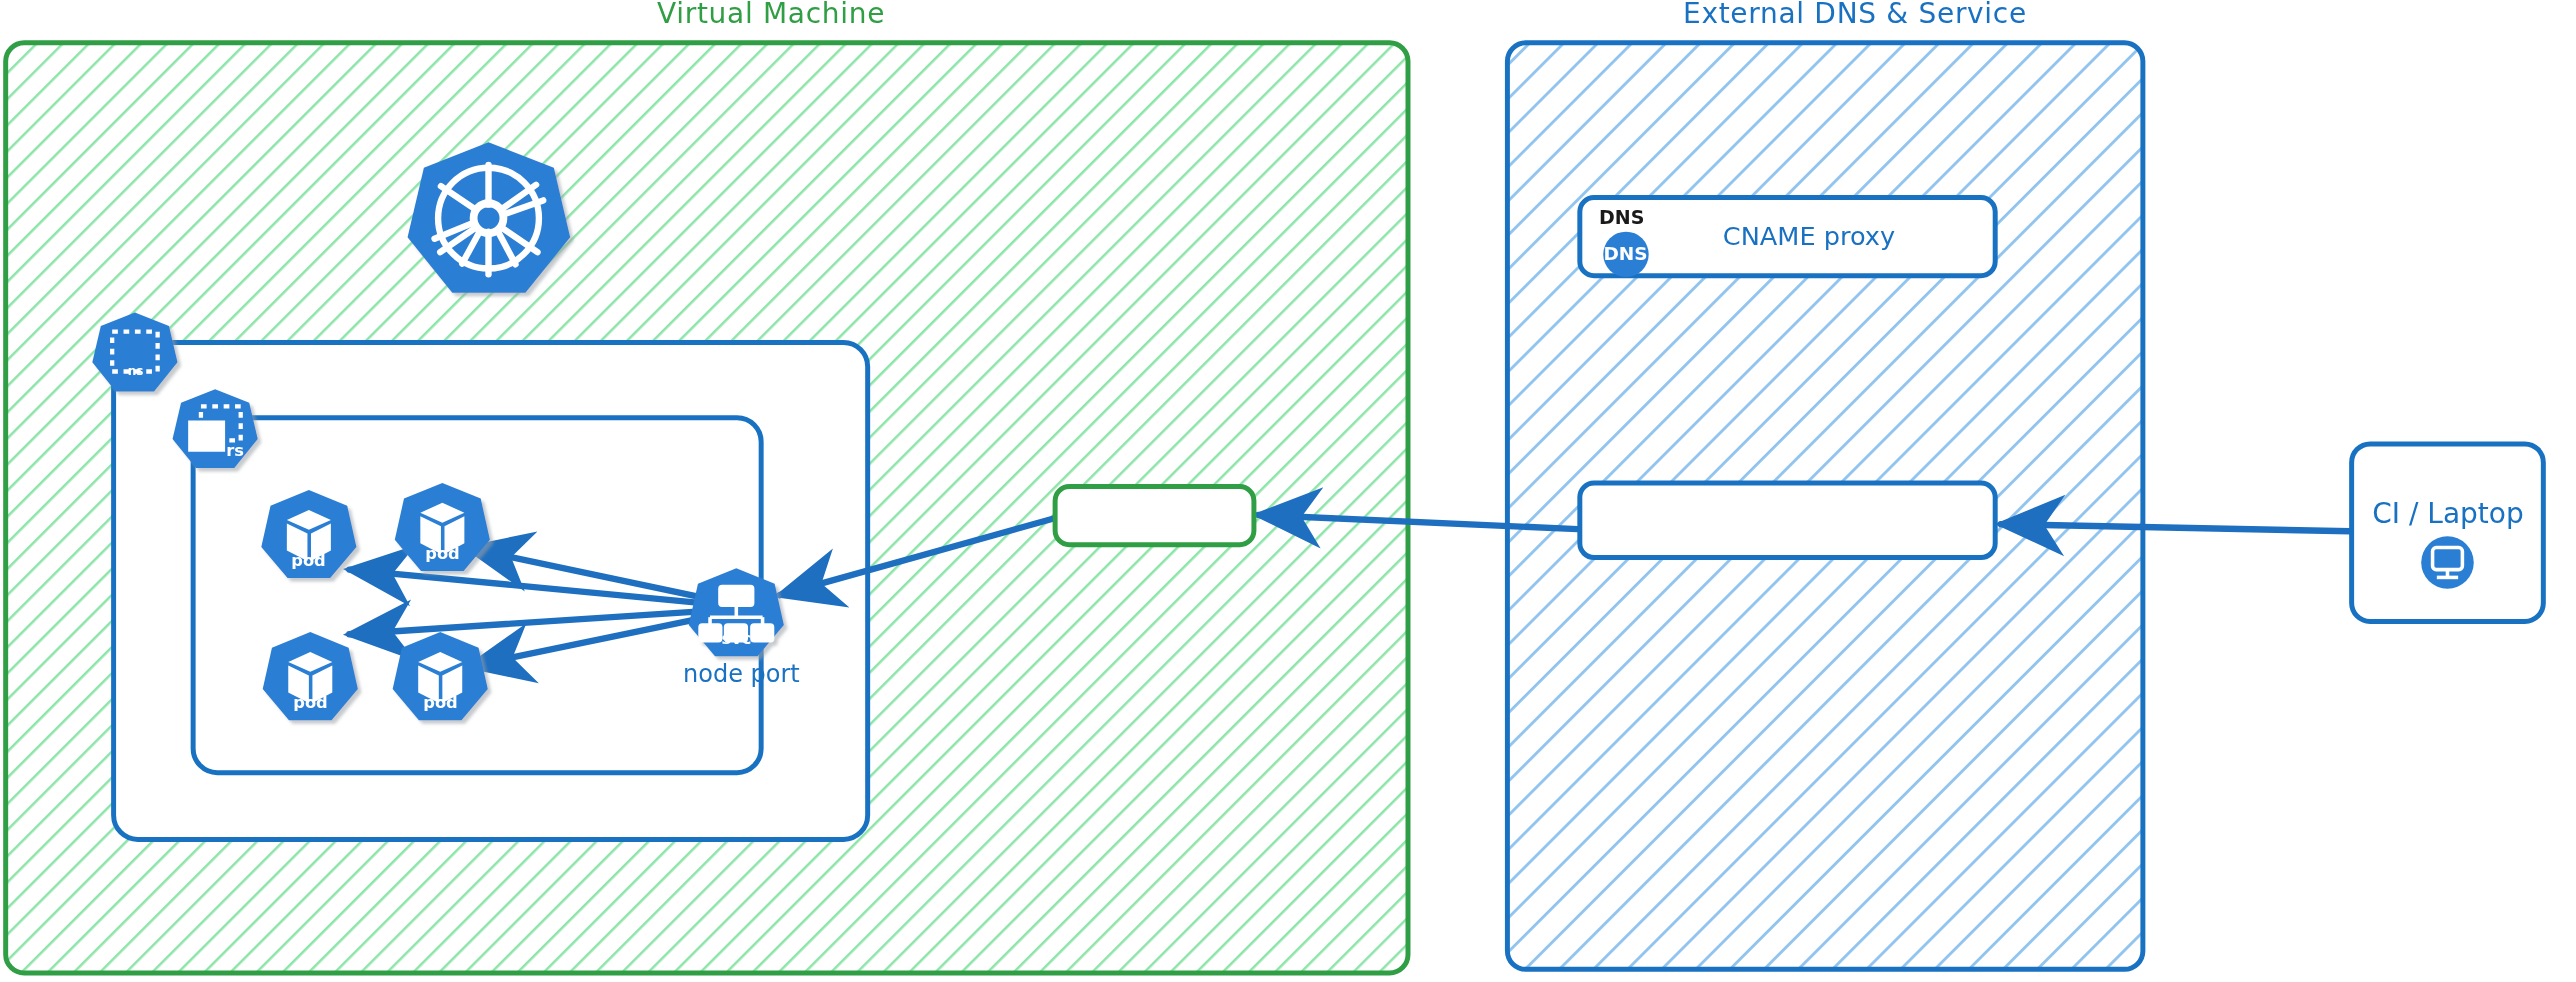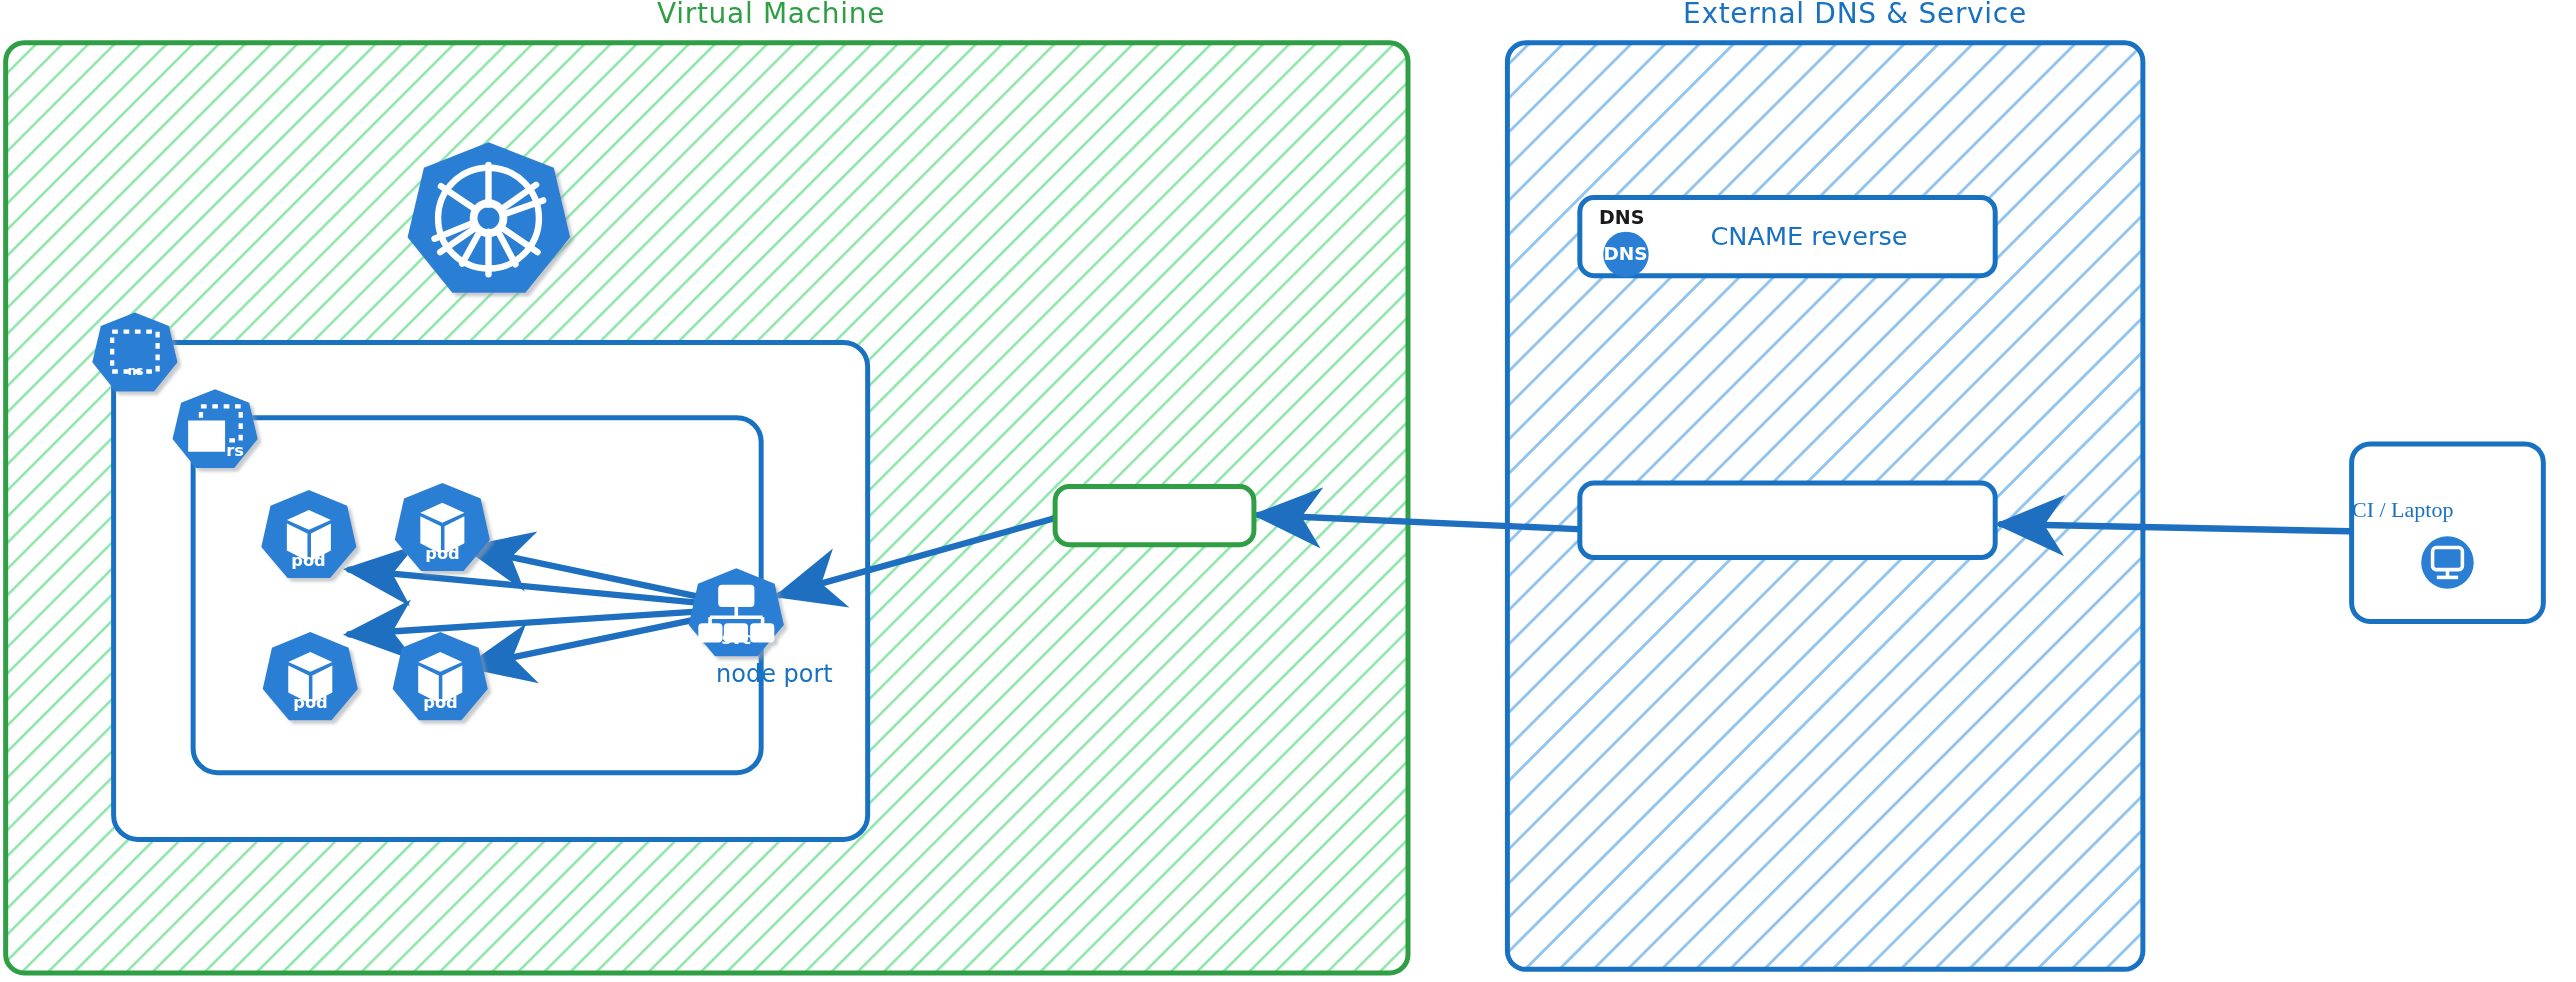--- a/index.html
+++ b/index.html
@@ -185,30 +185,30 @@
   <div class="lbl" style="left:414px;top:544px;width:57px;text-align:center;
        color:#ffffff;font-size:16.3px;font-weight:600;">pod</div>
   <div class="lbl" style="left:282px;top:693px;width:57px;text-align:center;
        color:#ffffff;font-size:16.3px;font-weight:600;">pod</div>
   <div class="lbl" style="left:412px;top:693px;width:57px;text-align:center;
        color:#ffffff;font-size:16.3px;font-weight:600;">pod</div>
 
   <div class="lbl" style="left:708px;top:629px;width:57px;text-align:center;
        color:#ffffff;font-size:16.3px;font-weight:600;">svc</div>
 
-  <div class="lbl txt-blue" style="left:716px;top:660px;font-size:24px;">node port</div>
+  <div class="lbl txt-blue" style="left:683px;top:660px;font-size:24px;">node port</div>
 
 
   <div class="lbl txt-black" style="left:1599px;top:206px;font-size:19px;font-weight:600;">DNS</div>
 
   <div class="lbl" style="left:1603px;top:243px;width:45px;text-align:center;
        color:#ffffff;font-size:18.5px;font-weight:700;">DNS</div>
 
   <div class="lbl txt-blue" style="left:1580px;top:197px;width:415px;height:78px;
        display:flex;align-items:center;justify-content:center;font-size:25.6px;
-       padding-left:43px;box-sizing:border-box;">CNAME reverse</div>
-
-
-  <div class="lbl txt-blue" style="left:2352px;top:497px;width:192px;
-       font-size:22px;font-family:Liberation Serif, serif;">CI / Laptop</div>
+       padding-left:43px;box-sizing:border-box;">CNAME proxy</div>
+
+
+  <div class="lbl txt-blue" style="left:2352px;top:497px;width:192px;text-align:center;
+       font-size:28px;">CI / Laptop</div>
 
 </div>
 
 
 </body></html>

